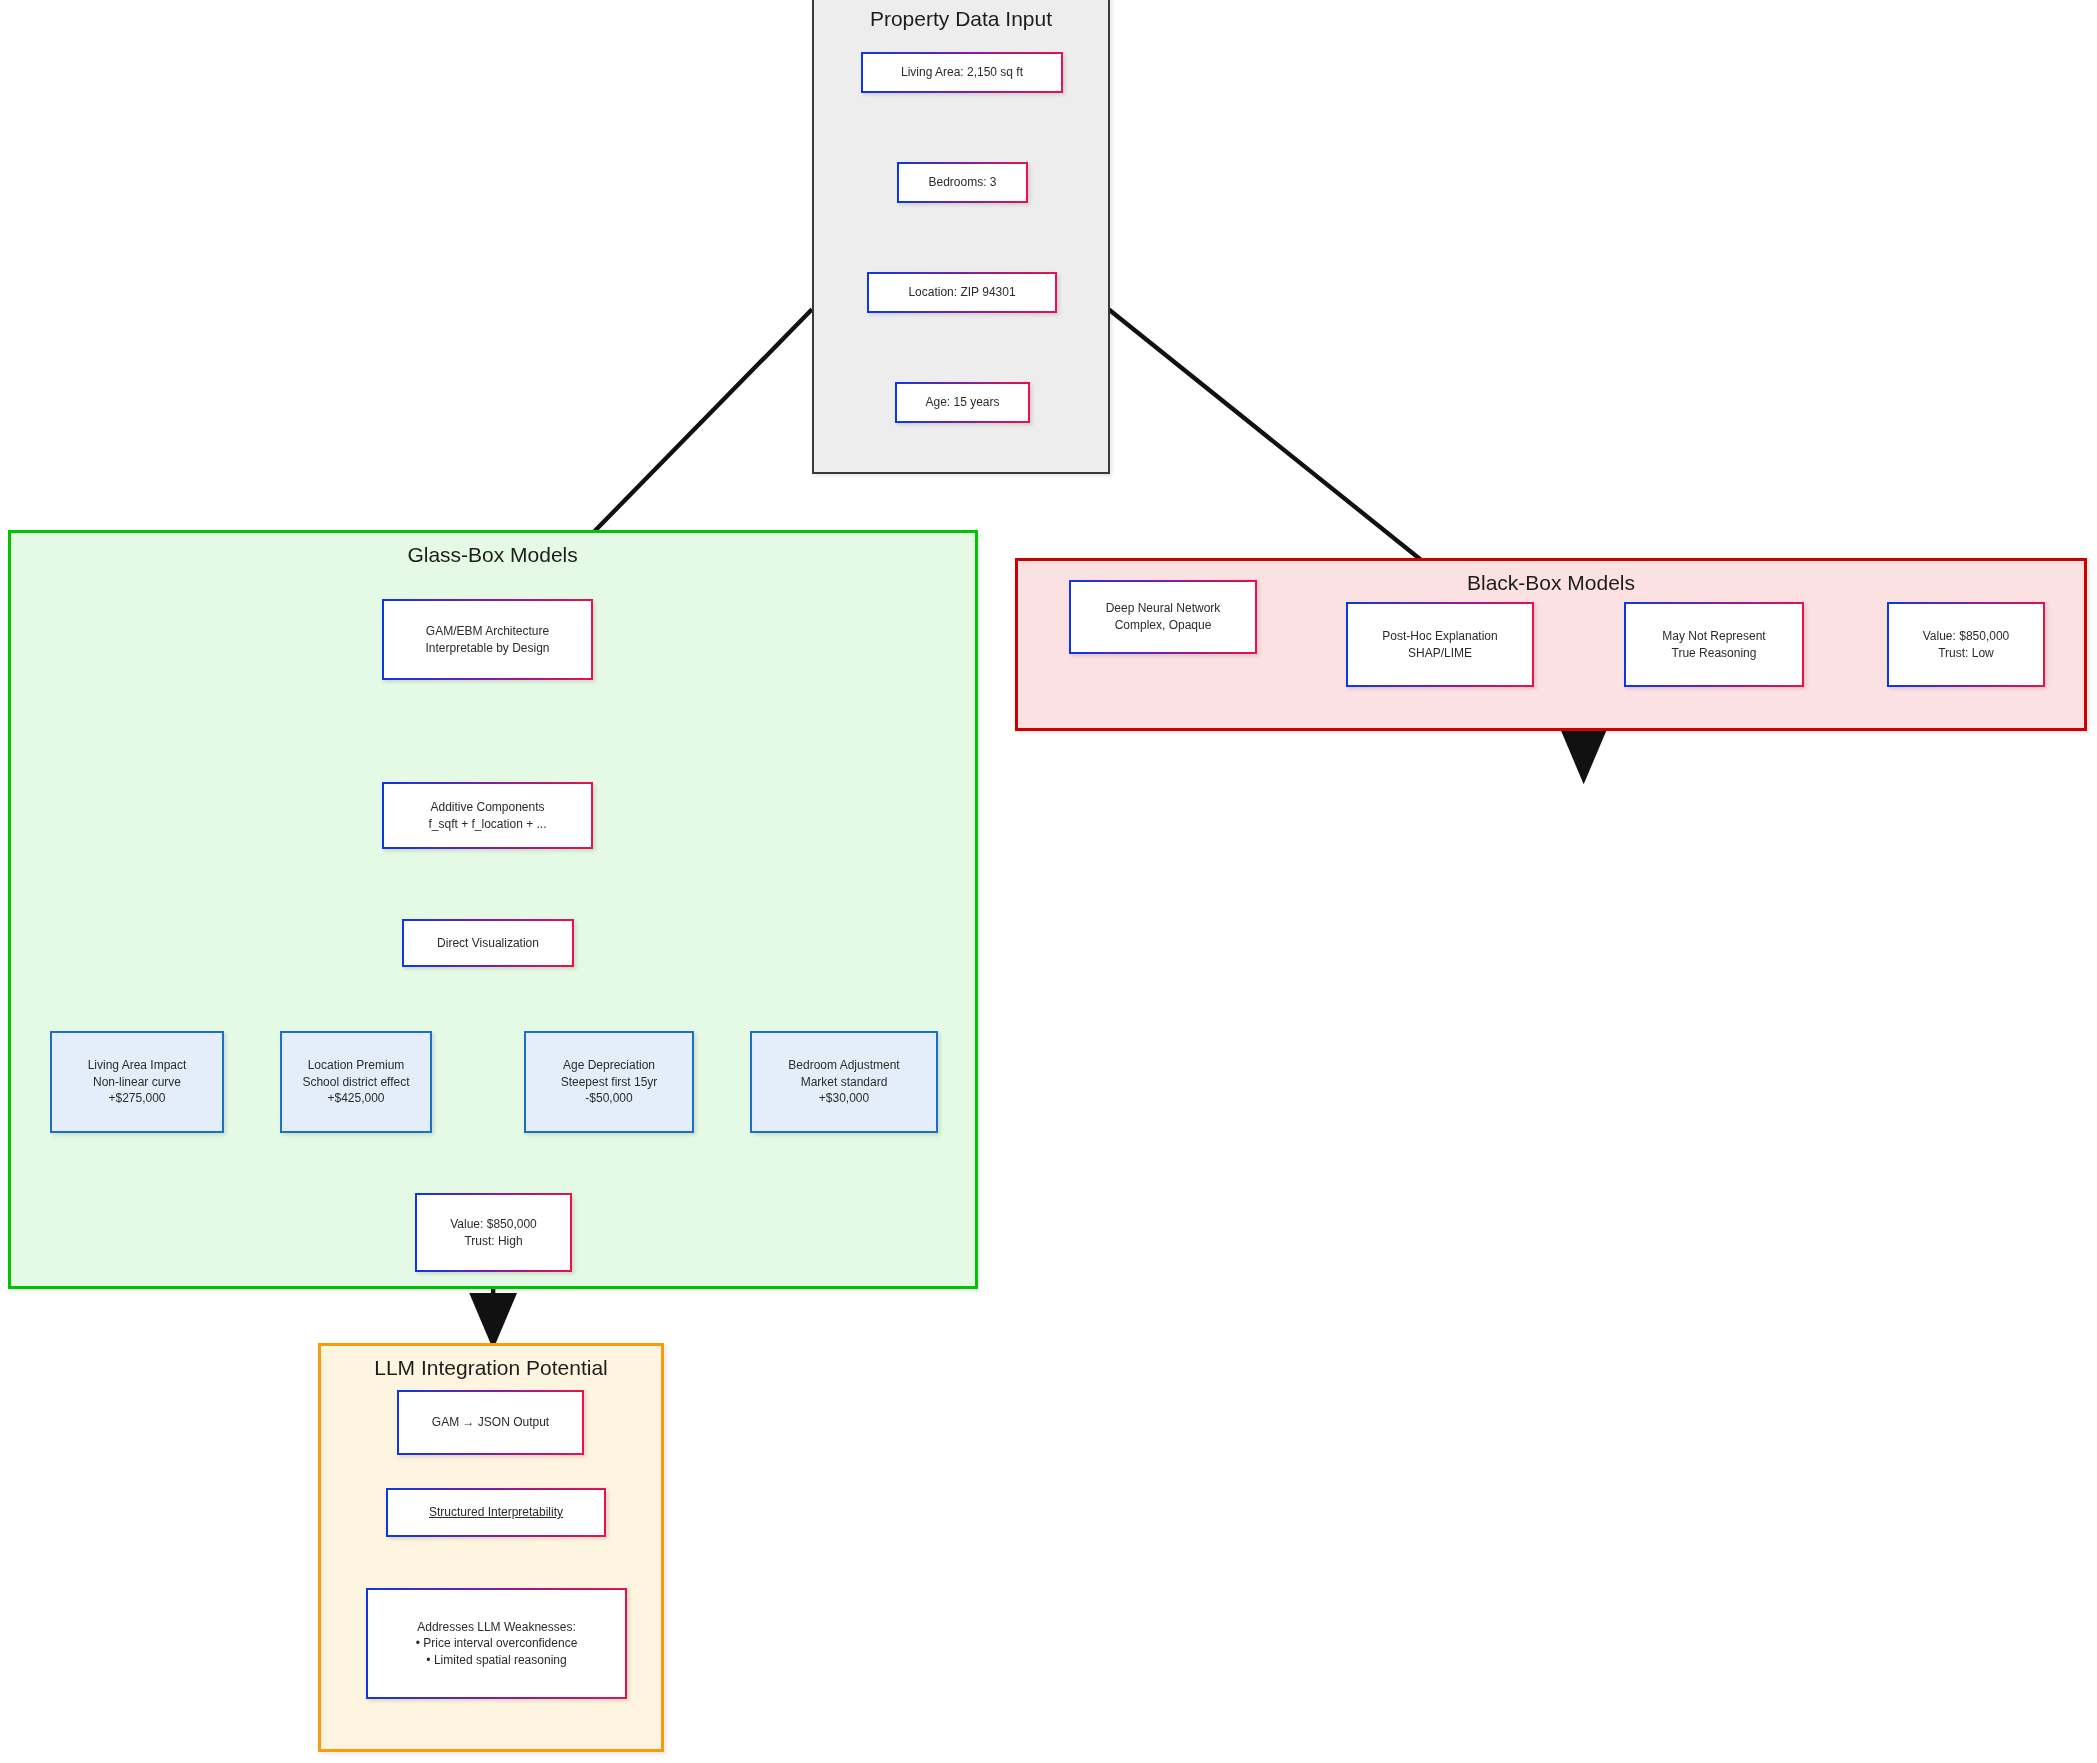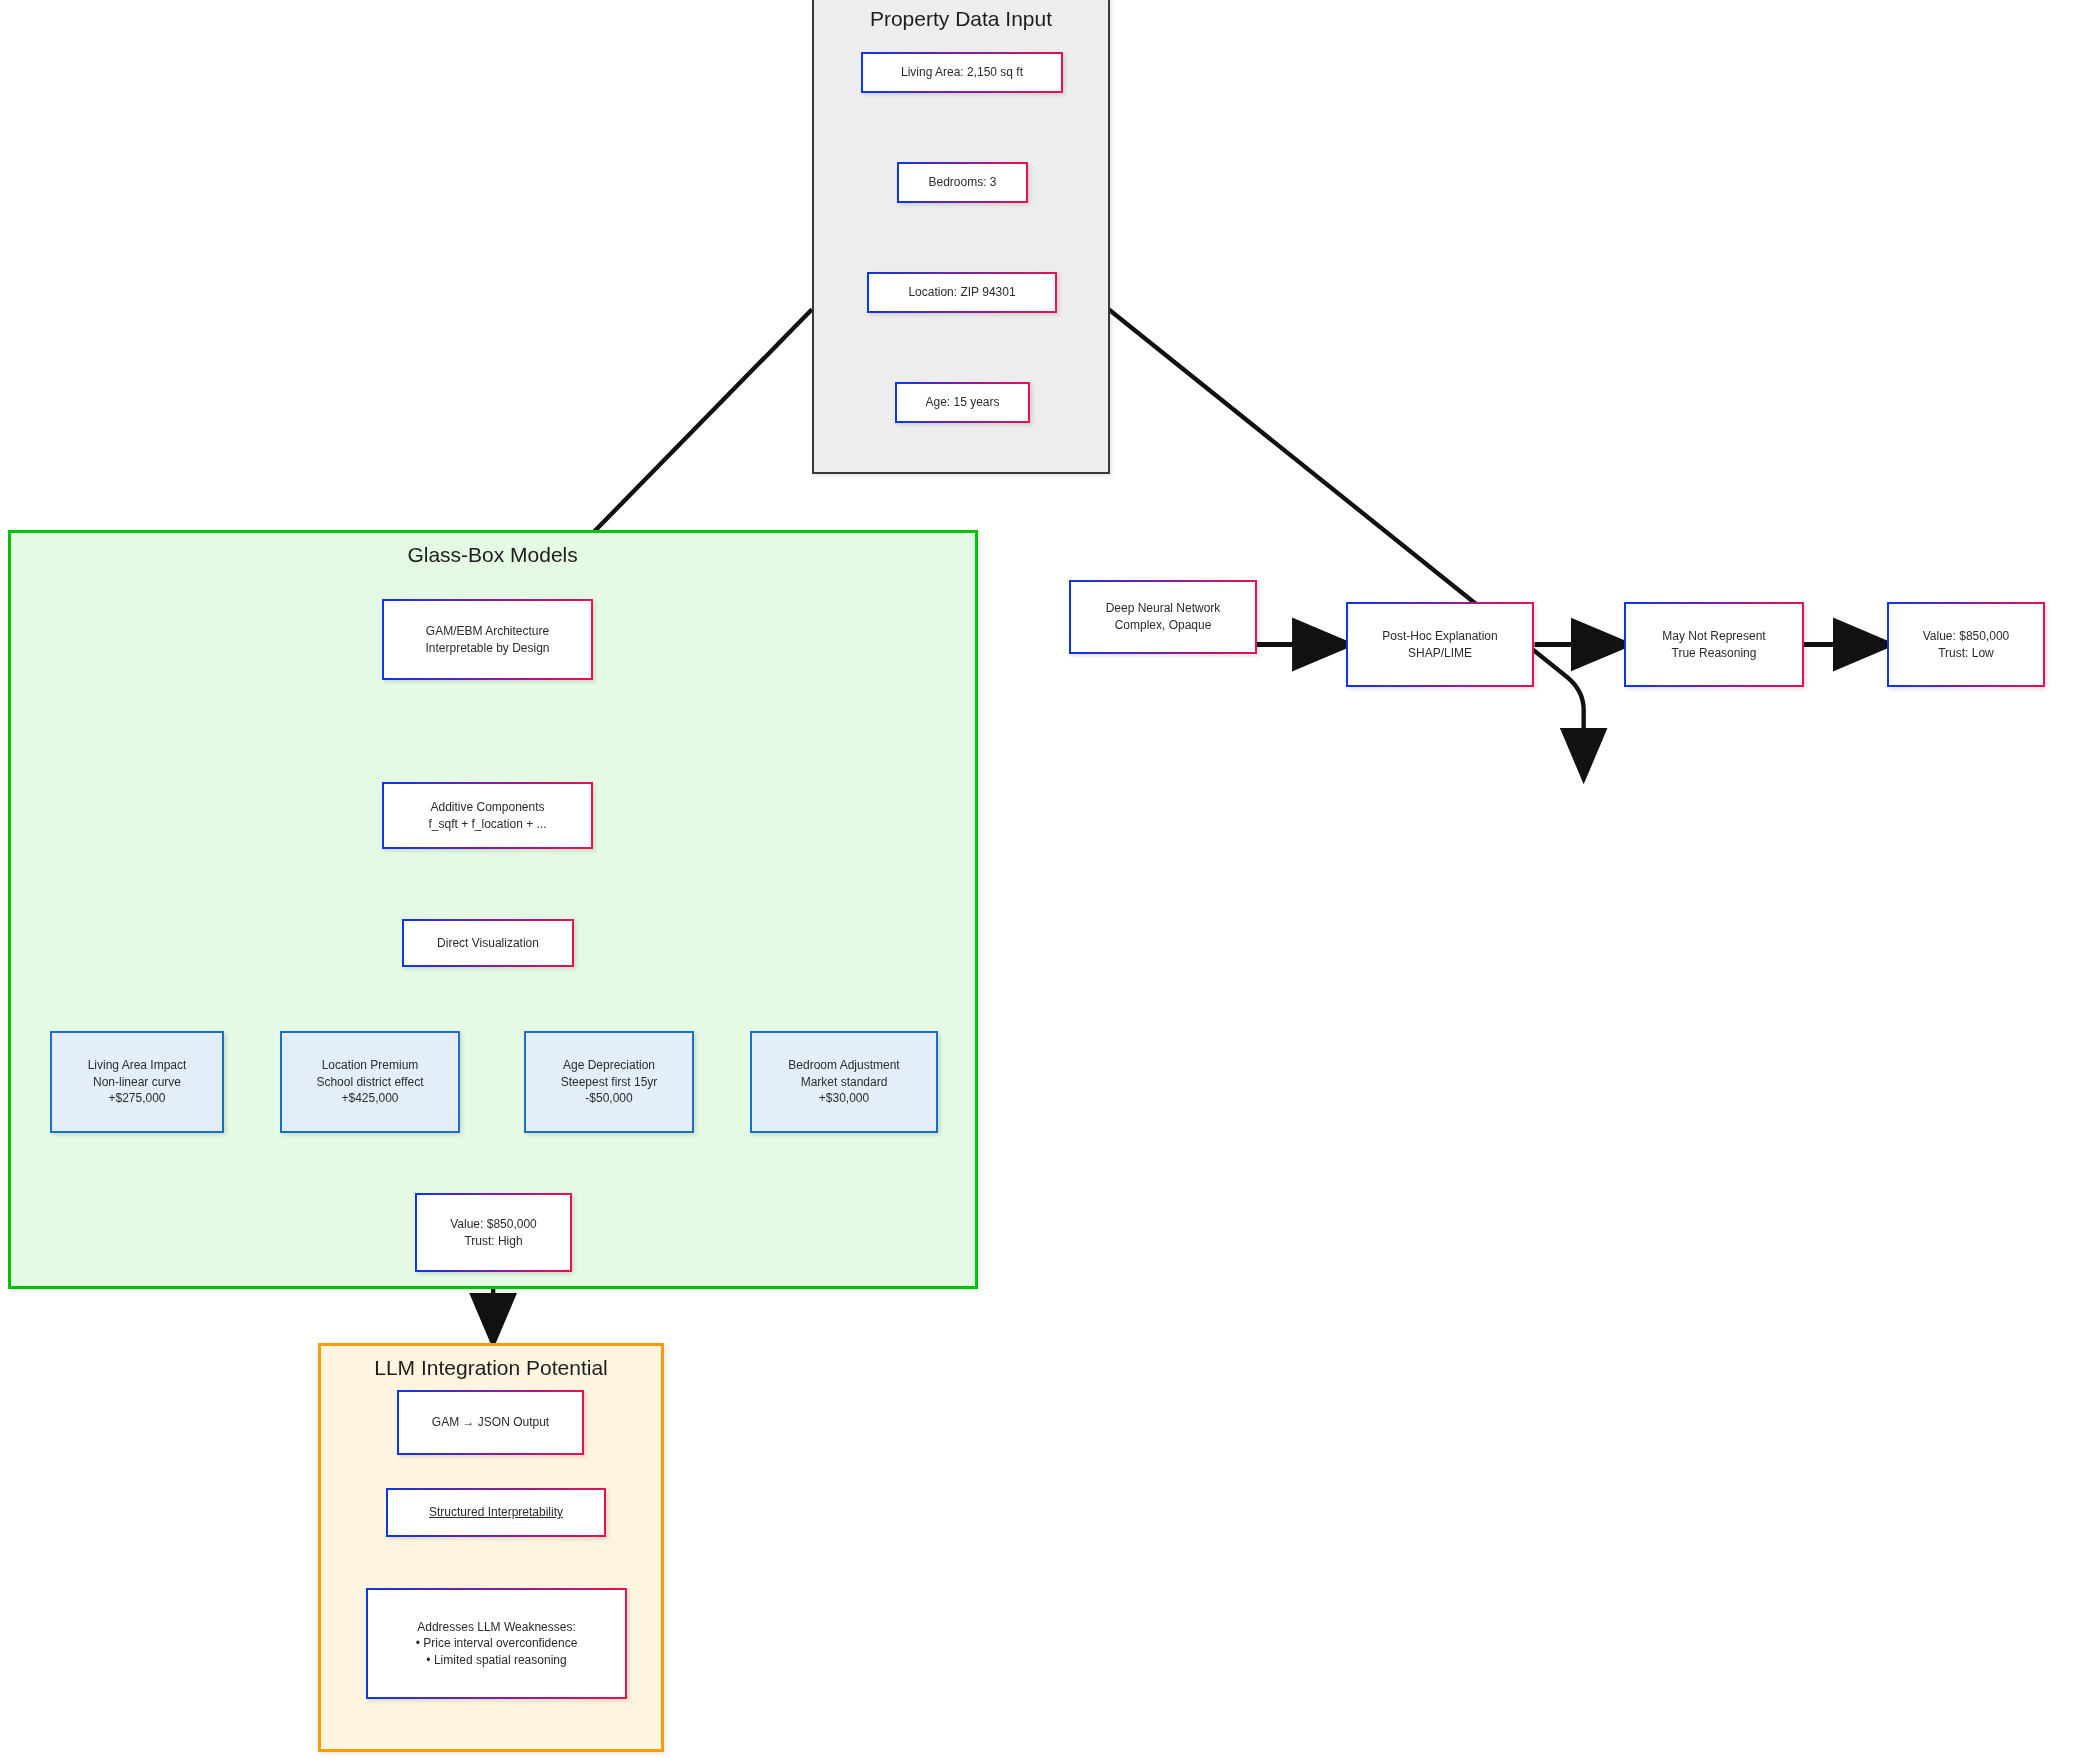--- a/index.html
+++ b/index.html
@@ -157,21 +157,21 @@
   <div class="node grad" style="left:402px;top:919px;width:172px;height:48px;">
     <span class="ln">Direct Visualization</span>
   </div>
 
   <div class="node solidblue" style="left:50px;top:1031px;width:174px;height:102px;">
     <span class="ln">Living Area Impact</span>
     <span class="ln">Non-linear curve</span>
     <span class="ln">+$275,000</span>
   </div>
 
-  <div class="node solidblue" style="left:280px;top:1031px;width:180px;height:102px;">
+  <div class="node solidblue" style="left:280px;top:1031px;width:152px;height:102px;">
     <span class="ln">Location Premium</span>
     <span class="ln">School district effect</span>
     <span class="ln">+$425,000</span>
   </div>
 
   <div class="node solidblue" style="left:524px;top:1031px;width:170px;height:102px;">
     <span class="ln">Age Depreciation</span>
     <span class="ln">Steepest first 15yr</span>
     <span class="ln">-$50,000</span>
   </div>
@@ -180,20 +180,23 @@
     <span class="ln">Bedroom Adjustment</span>
     <span class="ln">Market standard</span>
     <span class="ln">+$30,000</span>
   </div>
 
   <div class="node grad" style="left:415px;top:1193px;width:157px;height:79px;">
     <span class="ln">Value: $850,000</span>
     <span class="ln">Trust: High</span>
   </div>
 
+  <div class="cluster c-black" style="left:1015px;top:558px;width:1072px;height:173px;">
+    <div class="cluster-title" style="top:9.8px;">Black-Box Models</div>
+  </div>
 
   <div class="node grad" style="left:1069px;top:580px;width:188px;height:74px;">
     <span class="ln">Deep Neural Network</span>
     <span class="ln">Complex, Opaque</span>
   </div>
 
   <div class="node grad" style="left:1624px;top:602px;width:180px;height:85px;">
     <span class="ln">May Not Represent</span>
     <span class="ln">True Reasoning</span>
   </div>

